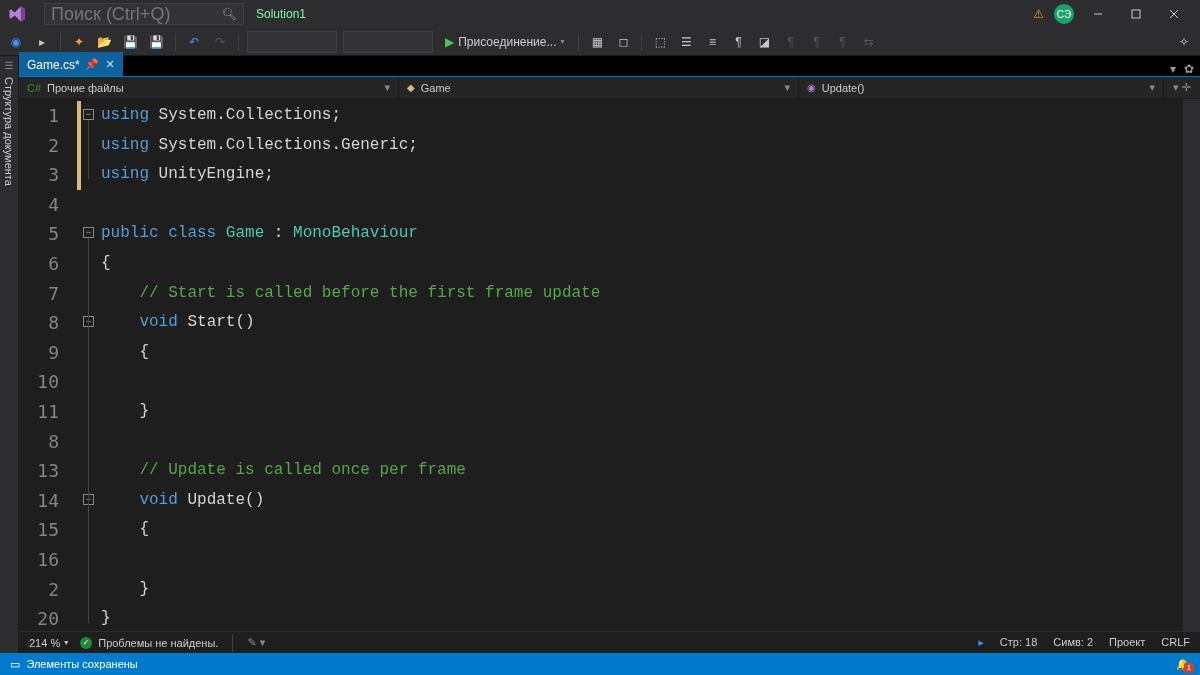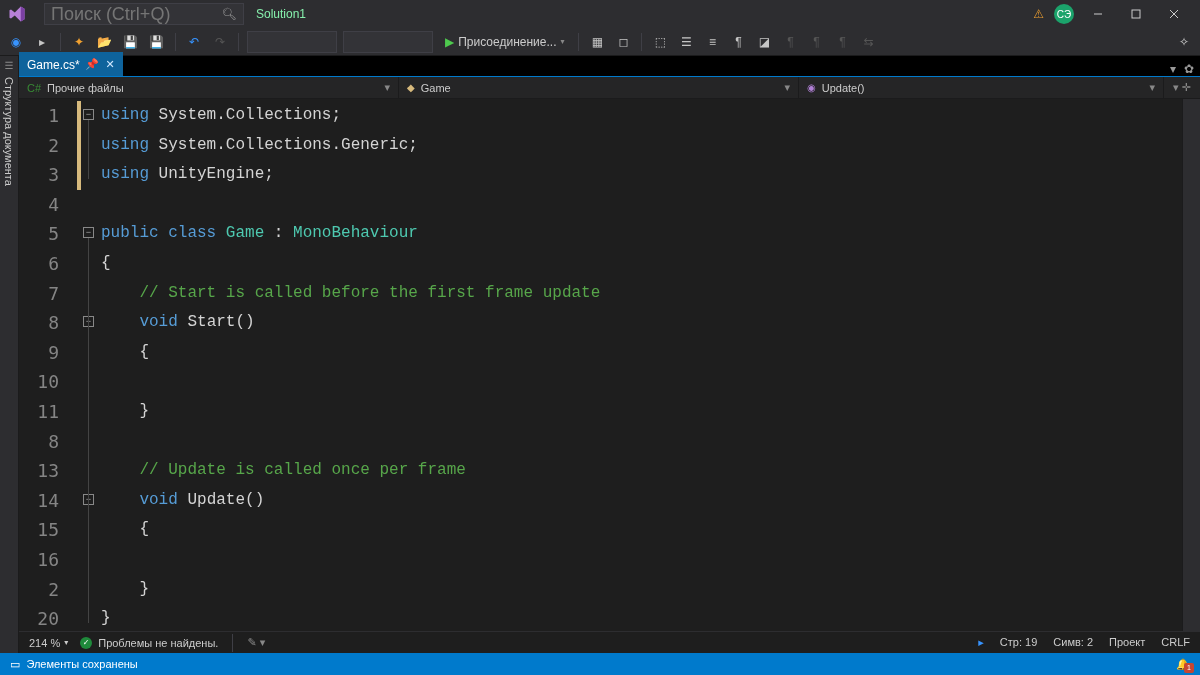--- a/index.html
+++ b/index.html
@@ -267,21 +267,21 @@
         <span style="font-size:8px">▾</span>
       </div>
       <div style="display:flex;align-items:center;gap:6px">
         <span class="ok-ico">✓</span>
         <span>Проблемы не найдены.</span>
       </div>
       <div class="tool-sep"></div>
       <span style="color:#888">✎ ▾</span>
       <div class="sb2-right">
         <span style="color:#3794ff">▸</span>
-        <span>Стр: 19</span>
+        <span>Стр: 18</span>
         <span>Симв: 2</span>
         <span>Проект</span>
         <span>CRLF</span>
       </div>
     </div>
   </div>
 </div>
 
 <div class="statusbar">
   <div class="saved">

